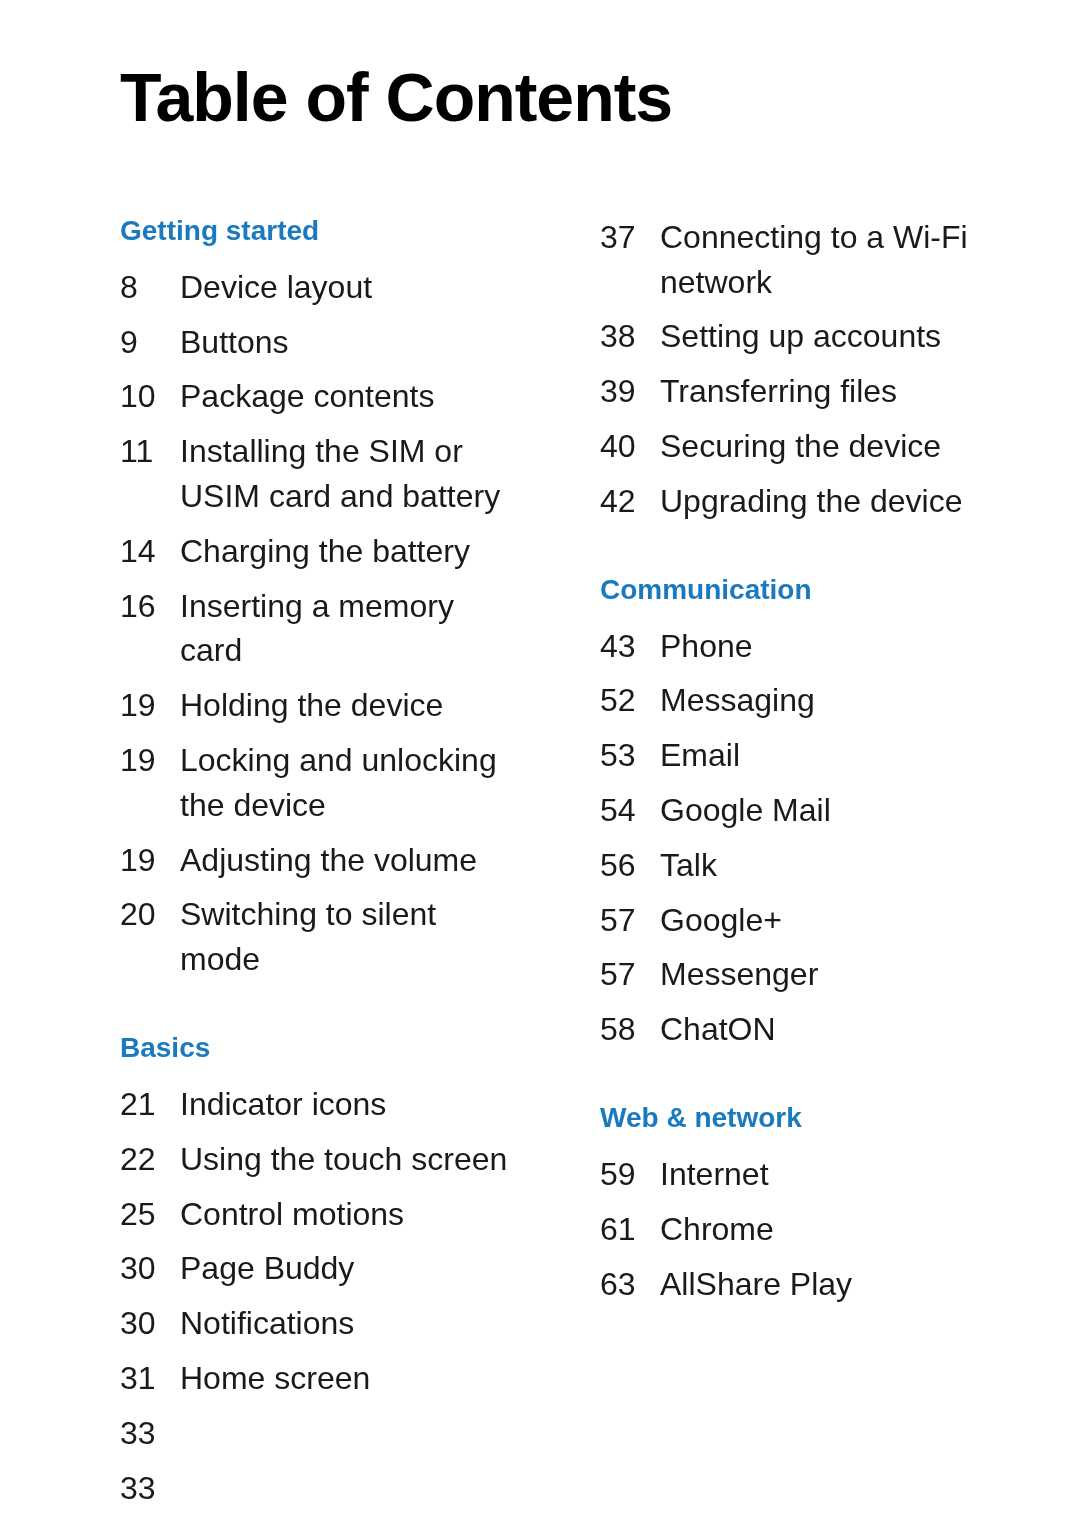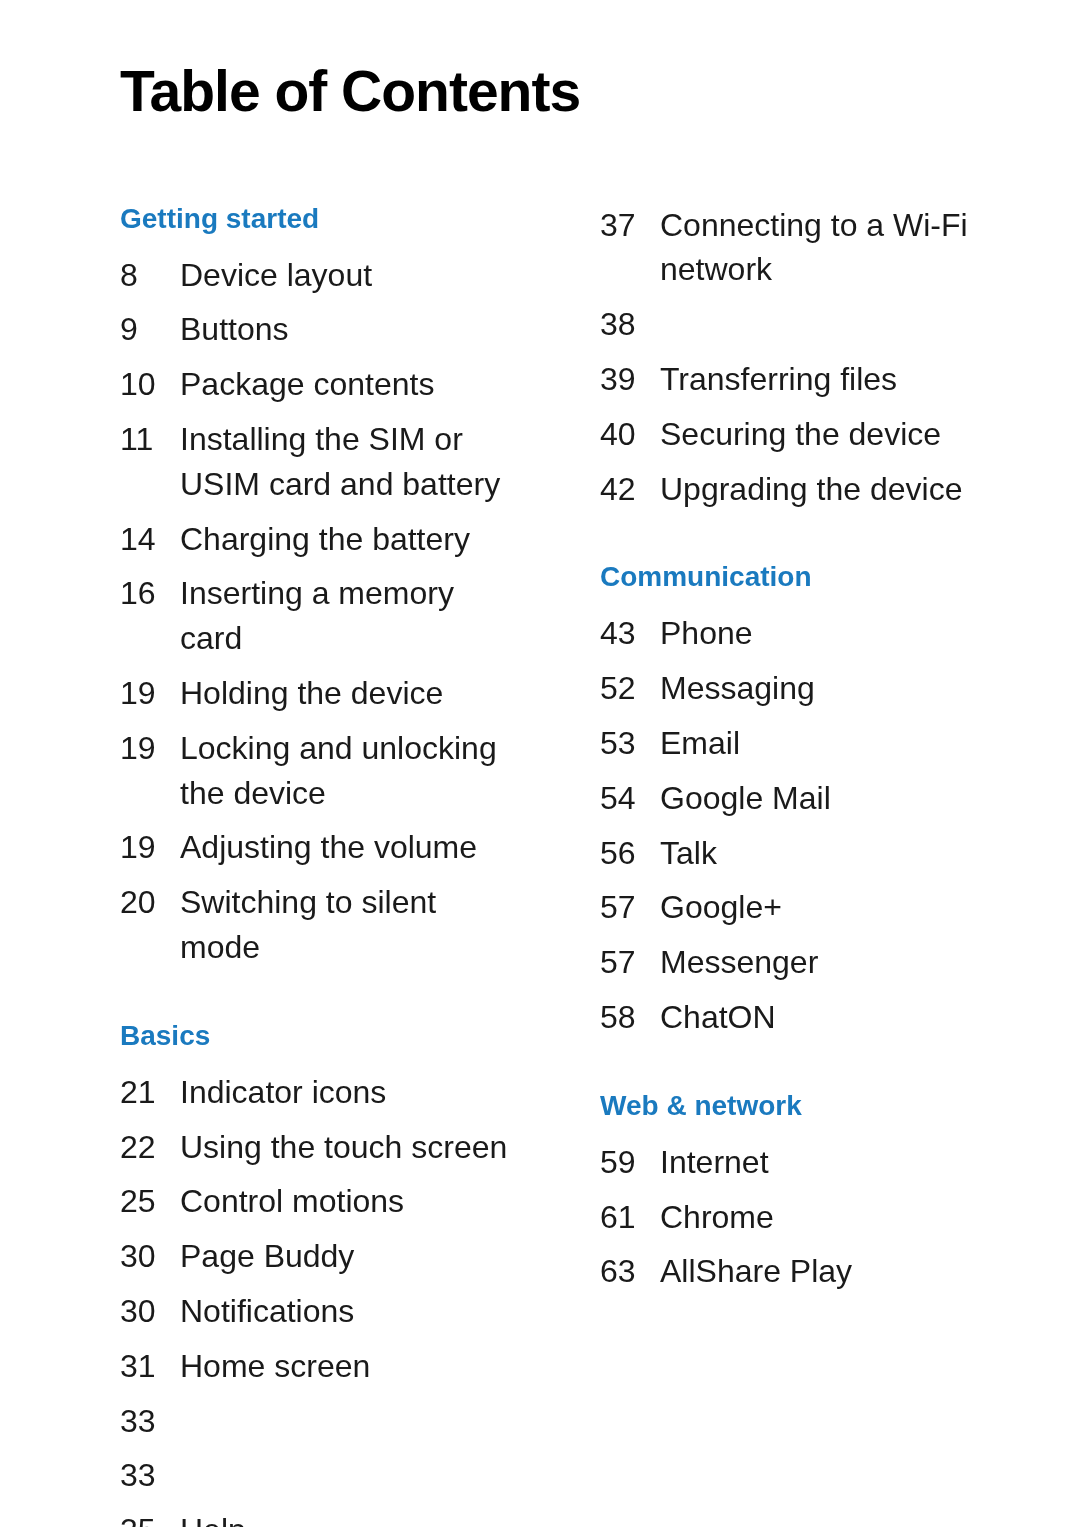--- a/index.html
+++ b/index.html
@@ -12,21 +12,21 @@
       background: #ffffff;
       font-family: 'Arial', sans-serif;
       width: 1080px;
       min-height: 1527px;
       padding: 60px 80px 80px 120px;
       color: #1a1a1a;
       font-size: 28px;
     }
 
     .page-title {
-      font-size: 57px;
+      font-size: 68px;
       font-weight: 900;
       color: #000000;
       margin-bottom: 70px;
       letter-spacing: -1px;
       line-height: 1.1;
     }
 
     .two-col {
       display: flex;
       gap: 0;
@@ -173,20 +173,21 @@
 
   <div class="col-right">
 
     <ul class="toc-list" style="margin-top: 10px; margin-bottom: 50px;">
       <li>
           <span class="toc-num">37</span>
           <span class="toc-text">Connecting to a Wi-Fi network</span>
         </li>
       <li>
           <span class="toc-num">38</span>
+          <span class="toc-text">Setting up accounts</span>
         </li>
       <li>
           <span class="toc-num">39</span>
           <span class="toc-text">Transferring files</span>
         </li>
       <li>
           <span class="toc-num">40</span>
           <span class="toc-text">Securing the device</span>
         </li>
       <li>

